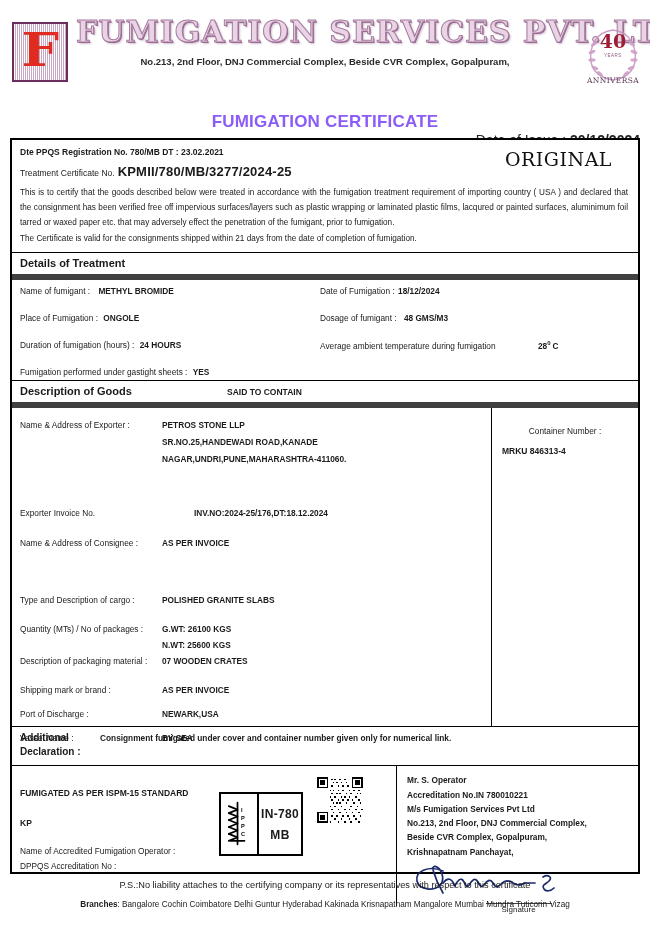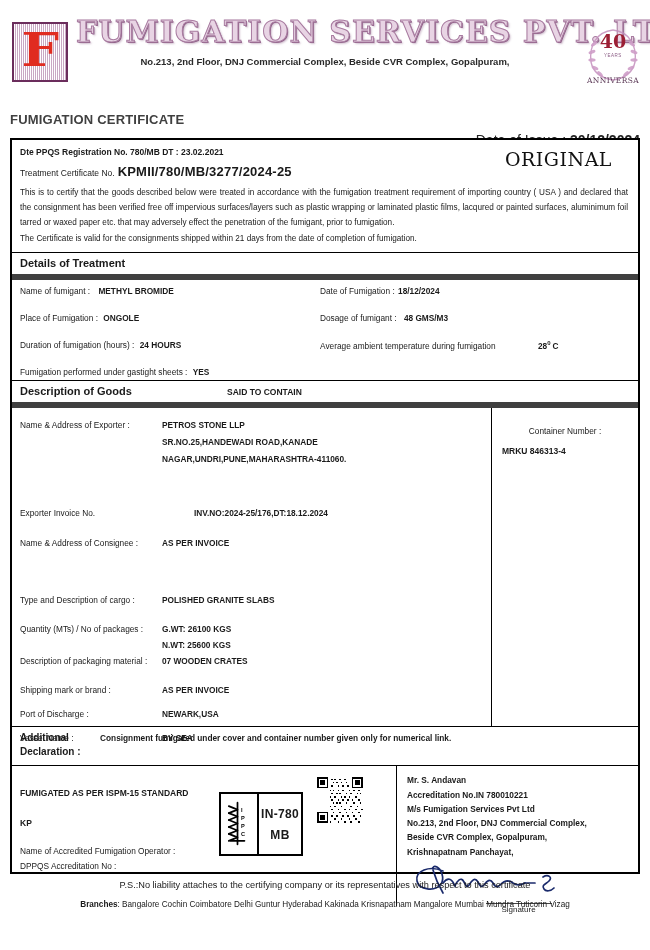--- a/index.html
+++ b/index.html
@@ -95,23 +95,24 @@
     letter-spacing: .4px;
     color: #5c3a57;
   }
 
   .cert-title-row {
     position: relative;
     height: 22px;
     margin: 2px 10px 0 10px;
   }
   .cert-title {
-    font-size: 13px;
-    font-weight: 700;
-    color: #404040;
+    text-align: center;
+    font-size: 17px;
+    font-weight: 700;
+    color: #8b5cf6;
     letter-spacing: .2px;
   }
   .issue-date {
     position: absolute;
     right: 0;
     top: 20px;
     font-size: 14px;
     color: #222;
   }
   .issue-date b { font-weight: 700; }
@@ -638,21 +639,21 @@
           <rect x="8" y="28" width="1" height="1"></rect>
             <rect x="13" y="28" width="1" height="1"></rect>
           <rect x="17" y="28" width="1" height="1"></rect>
             <rect x="21" y="28" width="1" height="1"></rect>
           <rect x="26" y="28" width="1" height="1"></rect>
         </g>
       </svg>
     </div>
 
     <div class="sig-right">
-      <div class="sr-line">Mr. S. Andavan</div>
+      <div class="sr-line">Mr. S. Operator</div>
       <div class="sr-line">Accreditation No.IN 780010221</div>
       <div class="sr-line">M/s Fumigation Services Pvt Ltd</div>
       <div class="sr-line">No.213, 2nd Floor, DNJ Commercial Complex,</div>
       <div class="sr-line">Beside CVR Complex, Gopalpuram,</div>
       <div class="sr-line">Krishnapatnam Panchayat,</div>
 
       <div class="signature">
         <svg width="200" height="40" viewBox="0 0 200 40">
           <g stroke="#1a2a6b" stroke-width="1.7" fill="none" stroke-linecap="round">
             <path d="M36 10 C22 4, 8 10, 10 20 C12 29, 28 31, 34 23 C38 17, 34 8, 30 6 C27 4.5, 25 6, 26 9 C28 16, 33 27, 36 32"></path>

